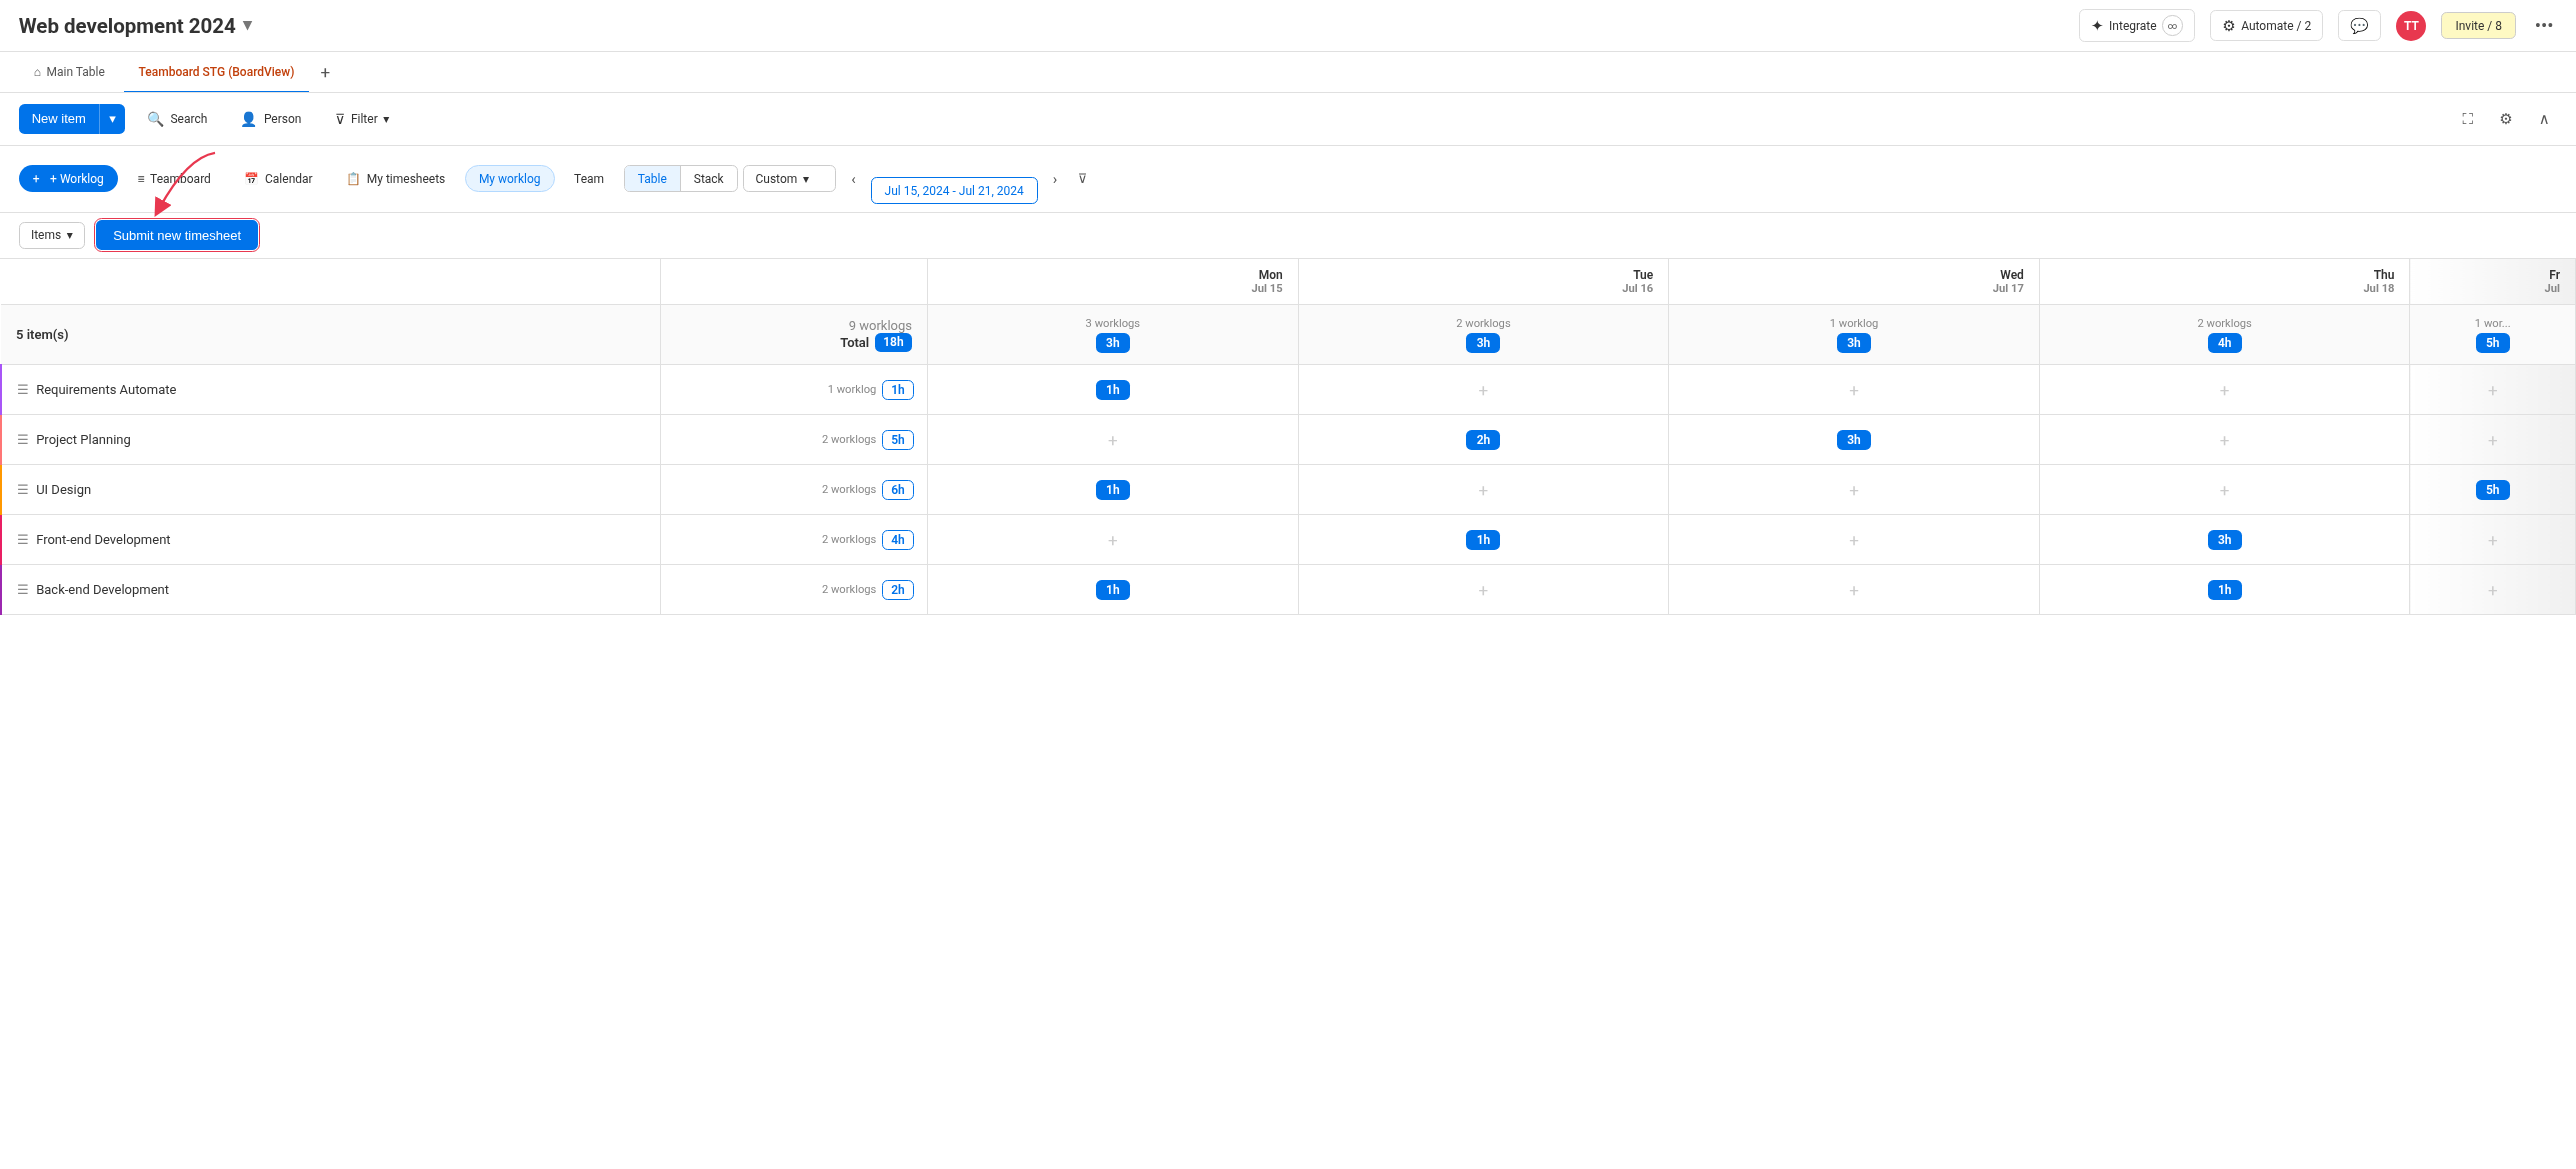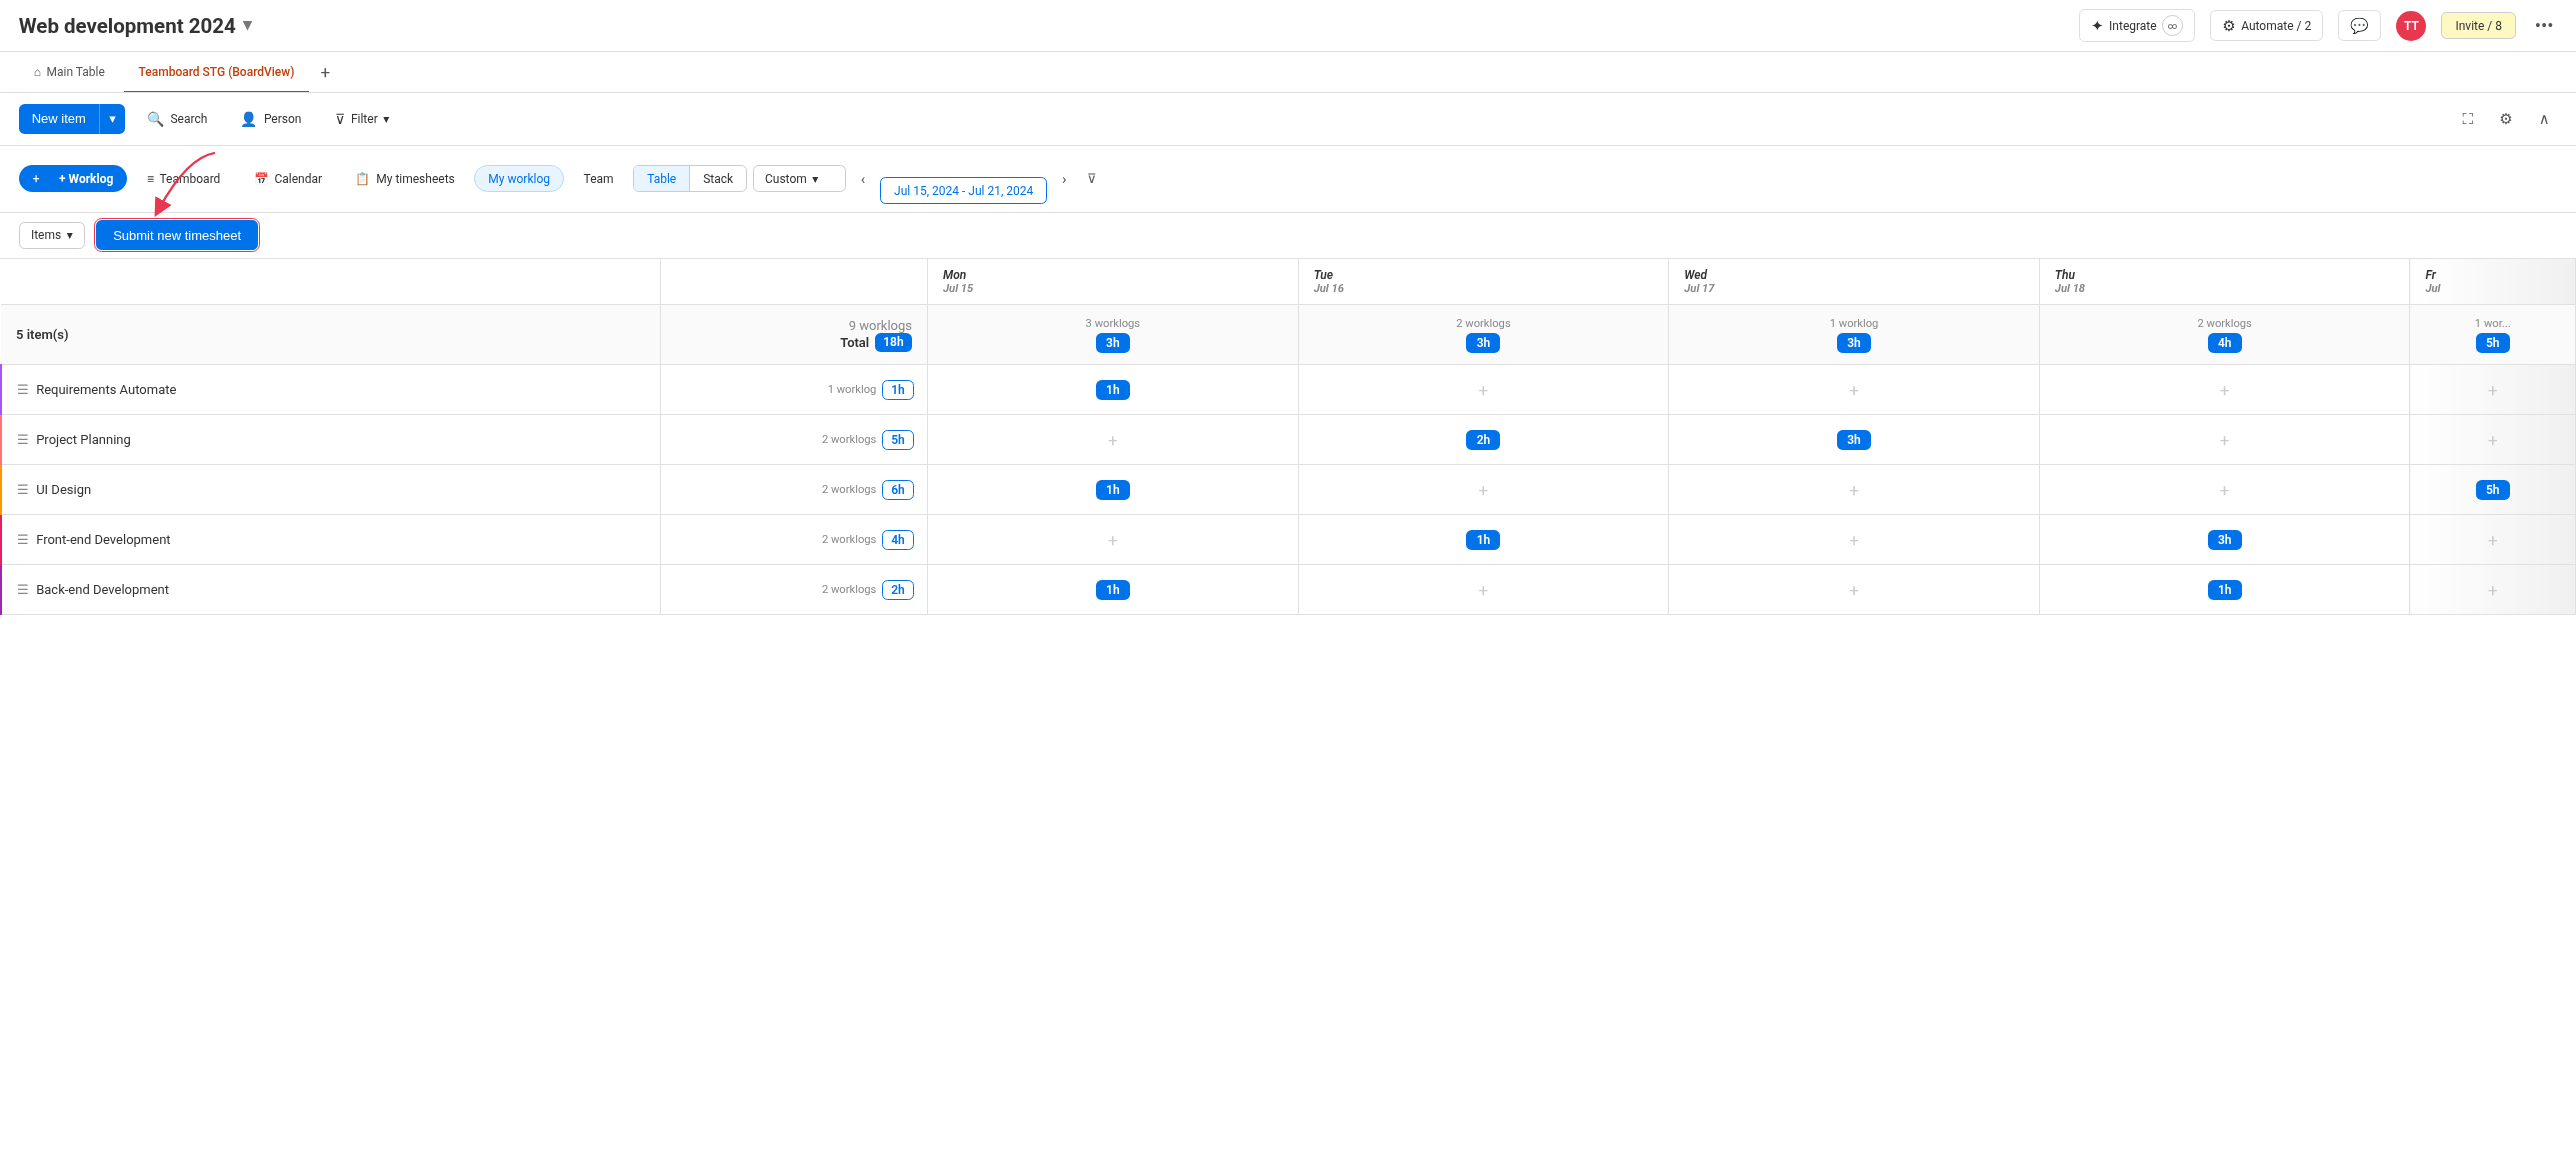--- a/index.html
+++ b/index.html
@@ -102,21 +102,21 @@
     }
     .timesheet-table th:first-child, .timesheet-table td:first-child {
       text-align: left; min-width: 299px; padding: 0 15px;
     }
     .timesheet-table th:nth-child(2), .timesheet-table td:nth-child(2) {
       min-width: 121px; text-align: right; padding-right: 7.5px;
     }
 
     .col-day { min-width: 168px; }
 
-    .day-header { padding: 9.3px 15px; text-align: left; font-style: italic; }
+    .day-header { padding: 9.3px 15px; text-align: right; }
     .day-name { font-weight: 600; font-size: 12px; color: #333; }
     .day-date { font-size: 11.2px; color: #888; }
 
     .summary-row td { height: 60px; background: #fafafa; }
 
     .hour-badge {
       display: inline-flex; align-items: center; justify-content: center;
       background: #0073ea; color: #fff; border-radius: 5.6px;
       font-size: 12px; font-weight: 600; padding: 2.8px 8.4px; min-width: 34px;
     }
@@ -221,21 +221,21 @@
     </div>
     <div class="collapse-btn">
       <span>∧</span>
     </div>
   </div>
 </div>
 
 <div class="view-bar">
   <div class="view-btn" style="background:#0073ea;color:#fff;border-radius:18.7px;">
     <span>+</span>
-    <span style="margin-left:14px;font-weight:bold;">+ Worklog</span>
+    <span style="margin-left:5px;">+ Worklog</span>
   </div>
   <div class="view-btn">
     <span>≡</span>
     <span>Teamboard</span>
   </div>
   <div class="view-btn">
     <span>📅</span>
     <span>Calendar</span>
   </div>
   <div class="view-btn">

